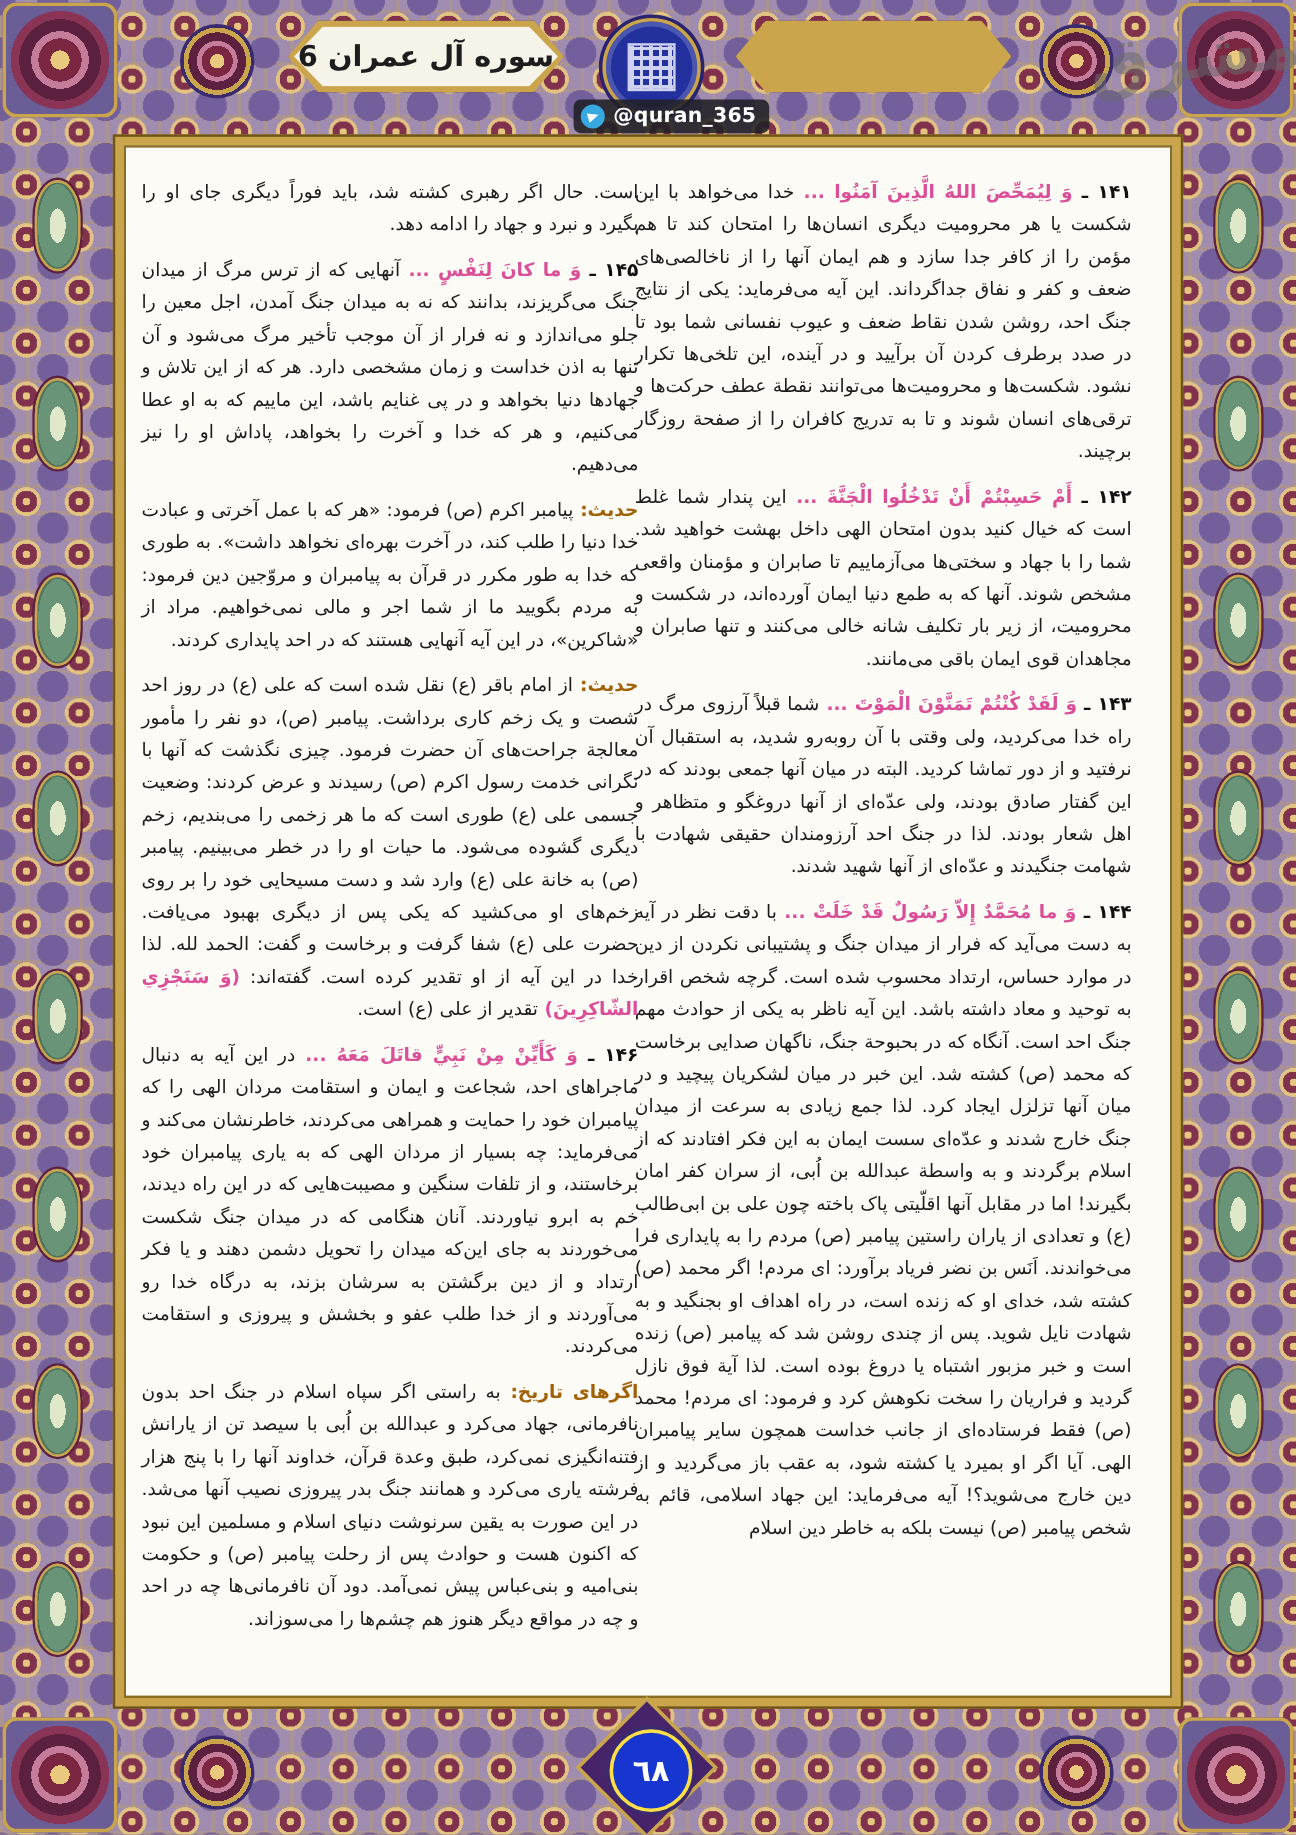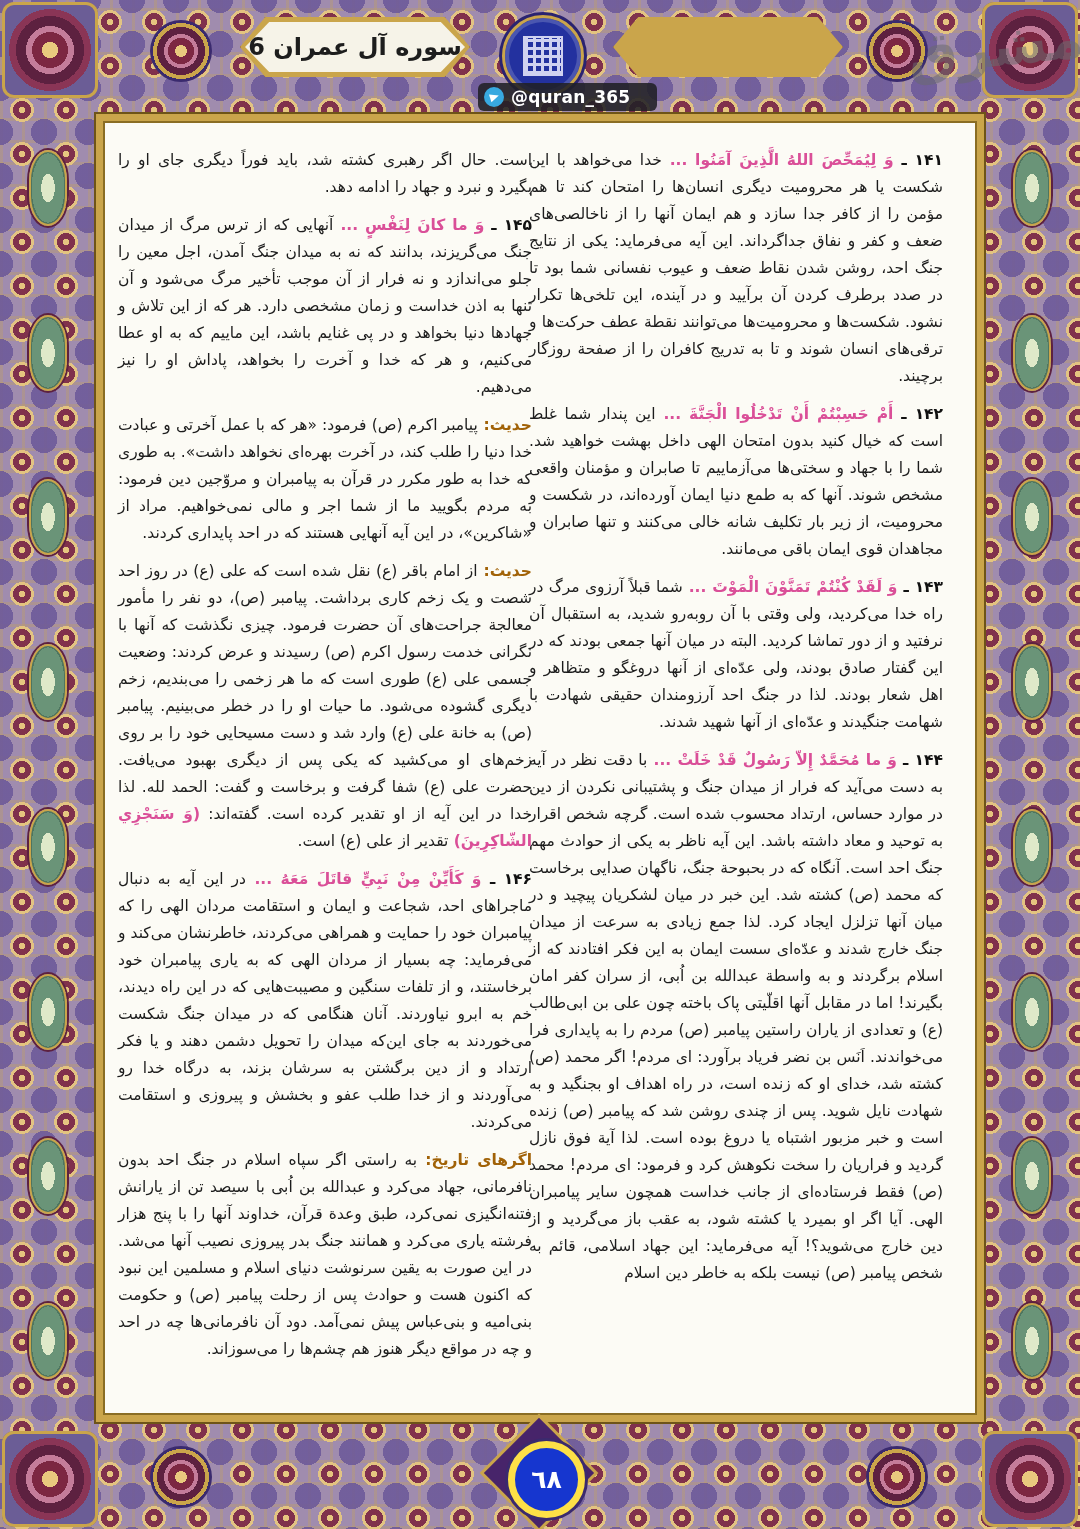--- a/index.html
+++ b/index.html
@@ -53,21 +53,21 @@
     width:36px;height:36px;
     background-image:
       repeating-linear-gradient(0deg,#eef 0 3px,rgba(0,0,0,0) 3px 8px),
       repeating-linear-gradient(90deg,#eef 0 3px,rgba(0,0,0,0) 3px 8px);
     opacity:.85;border:2px solid #eef;
   }
   
   .handle-badge{
     position:absolute;left:478px;top:83px;height:28px;z-index:5;
     background:rgba(32,32,38,.88);border-radius:6px;
-    display:flex;align-items:center;gap:7px;padding:0 27px 0 6px;
+    display:flex;align-items:center;gap:7px;padding:0 11px 0 6px;
     direction:ltr;color:#fff;font-weight:bold;font-size:17px;letter-spacing:.2px;
   }
   .tg-icon{width:20px;height:20px;border-radius:50%;background:#38a9e0;position:relative;flex:0 0 auto;}
   .tg-icon::after{
     content:"";position:absolute;left:6px;top:6px;width:0;height:0;
     border-left:9px solid #fff;border-top:4px solid transparent;border-bottom:4px solid transparent;
     transform:rotate(-18deg);
   }
   .news-mark{
     position:absolute;right:-4px;top:14px;z-index:4;color:rgba(105,105,112,.55);
@@ -90,21 +90,21 @@
   .r-ar{font-weight:bold;color:#da4f98;}
   .r-hd{font-weight:bold;color:#a16207;}
   .r-txt{color:#1c1c1c;}
   
   .page-diamond{
     position:absolute;left:500px;top:1434px;width:78px;height:78px;z-index:3;
     background:#47246a;transform:rotate(45deg);box-shadow:0 0 0 3px #caa54b;
   }
   .page-circle{
     position:absolute;left:508px;top:1441px;width:63px;height:63px;border-radius:50%;z-index:4;
-    background:#1636cf;border:7px solid #fde047;box-shadow:0 0 0 3px #3b2a6e;
+    background:#1636cf;border:3px solid #fde047;box-shadow:0 0 0 3px #3b2a6e;
     display:flex;align-items:center;justify-content:center;
     color:#fff;font-size:25px;font-weight:bold;
   }
 </style>
 </head>
 <body>
 
 <div id="canvas">
 
   <div class="band"></div>

